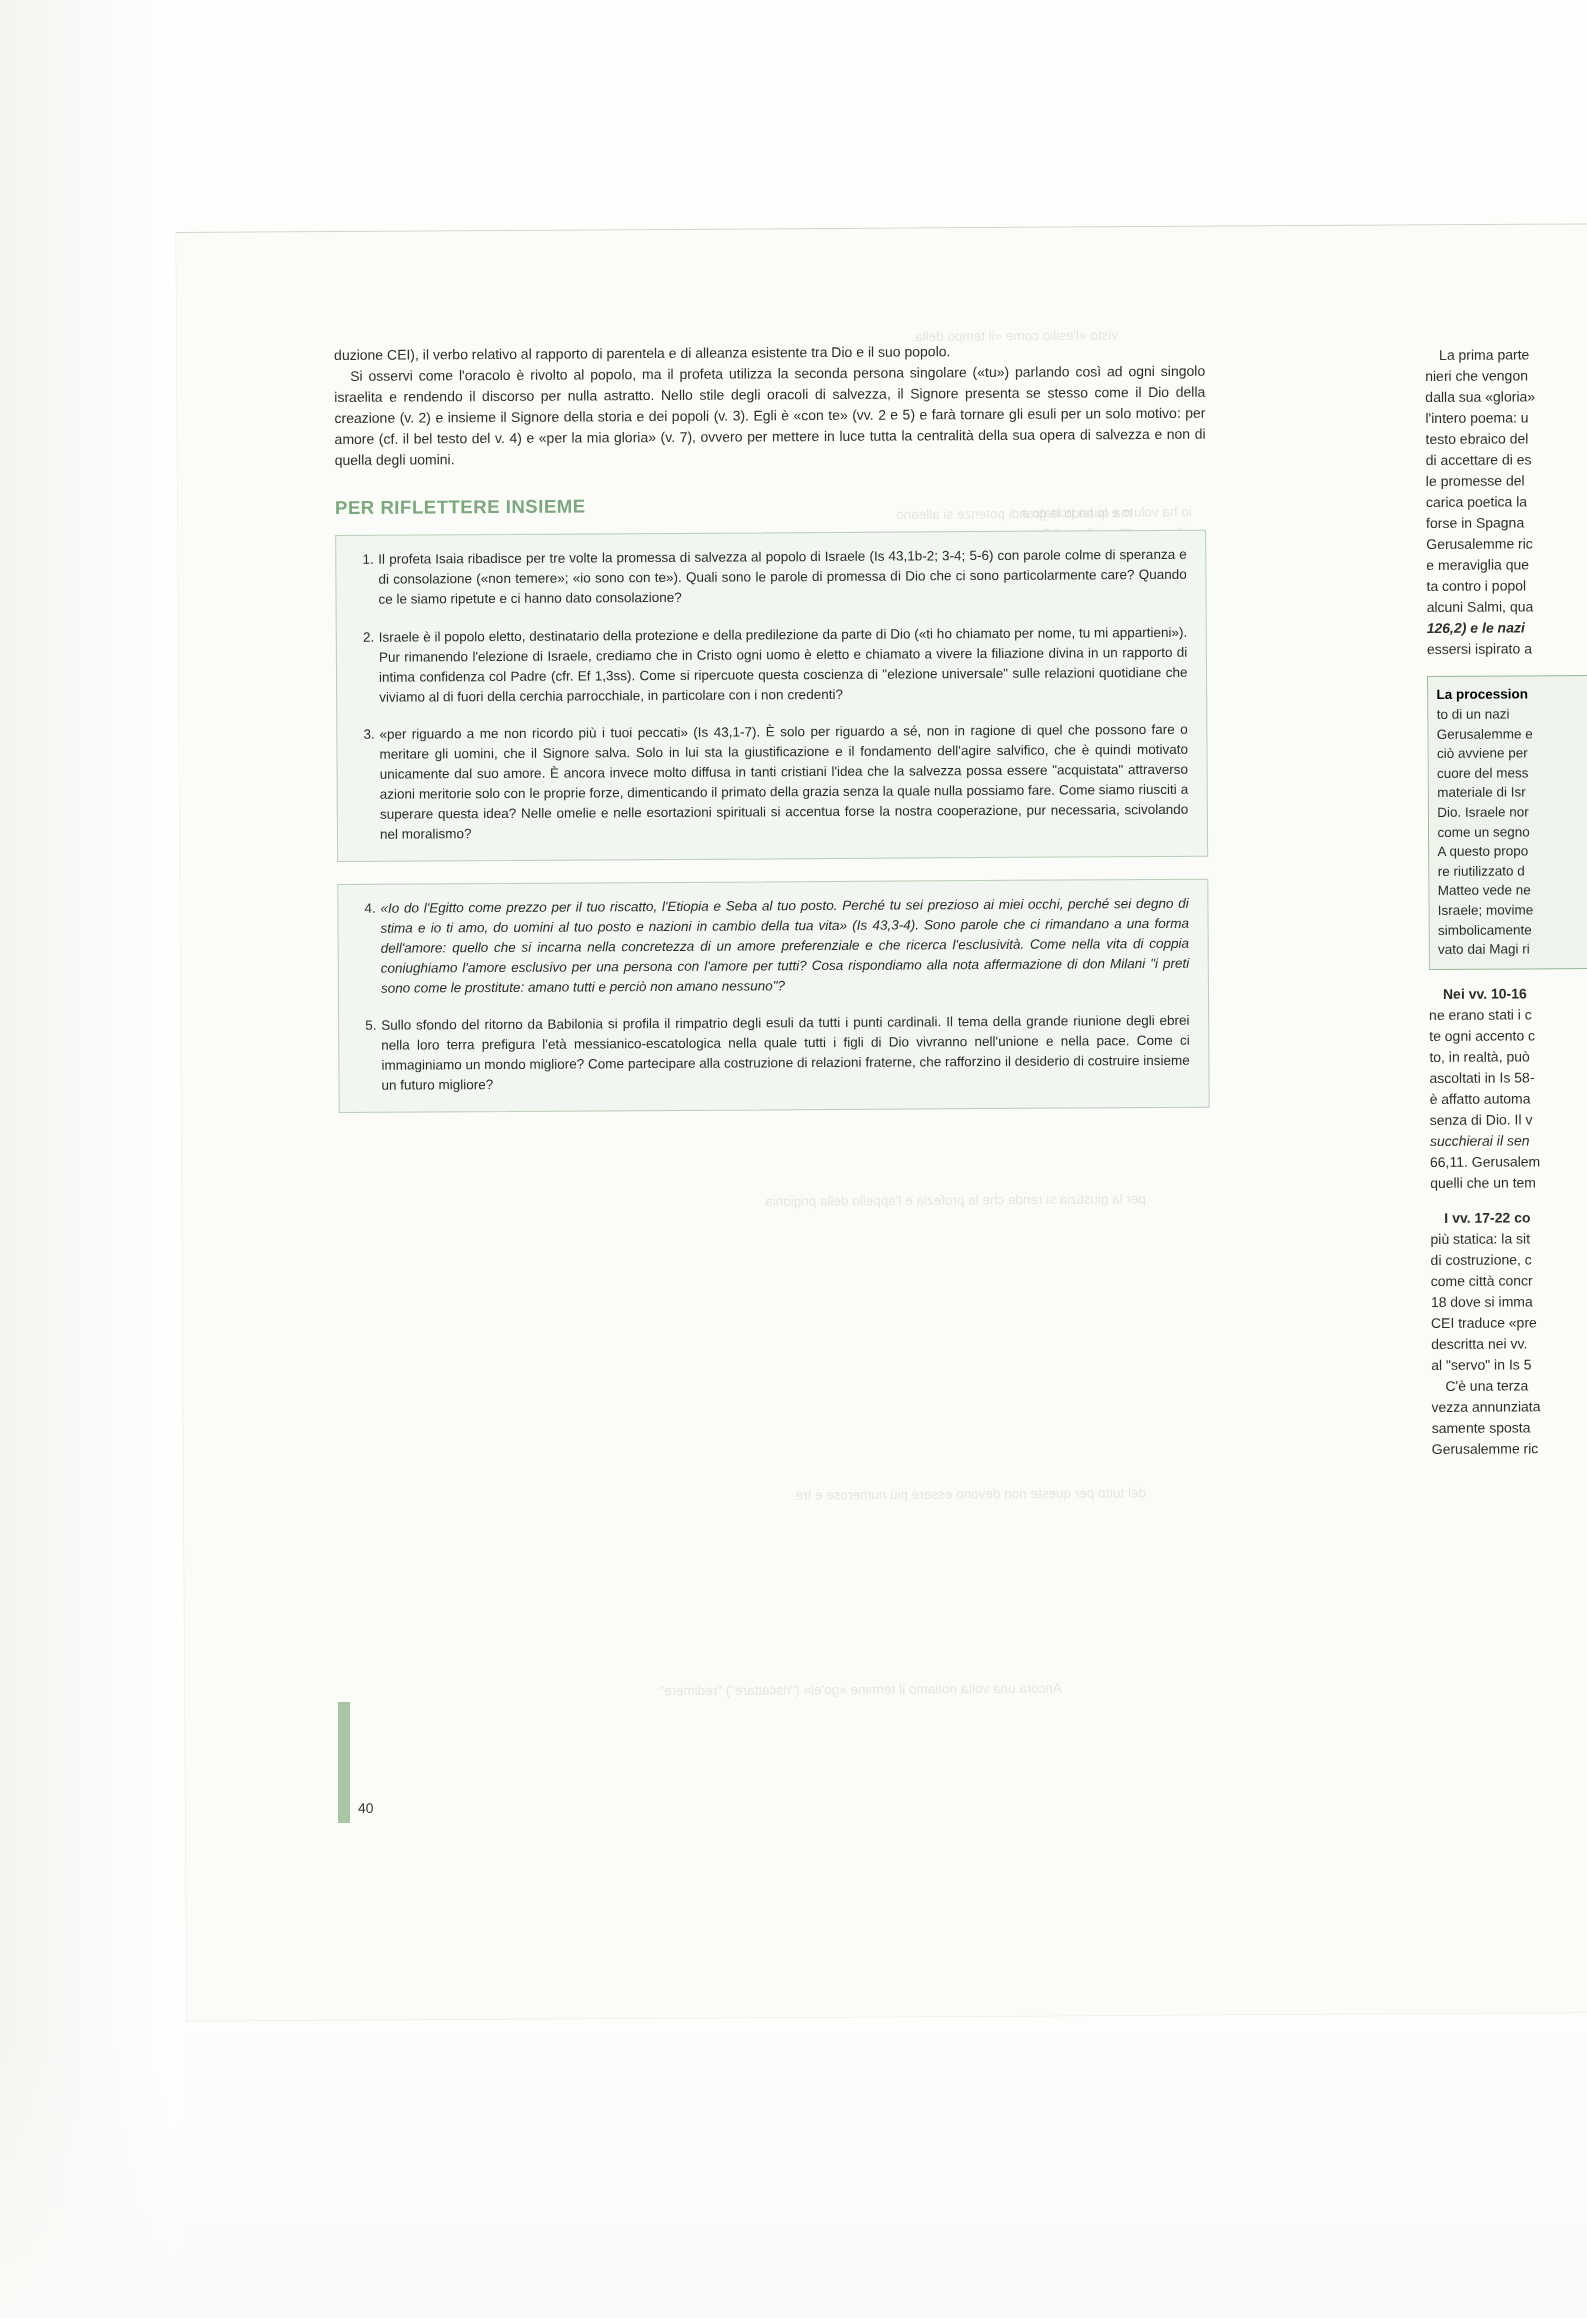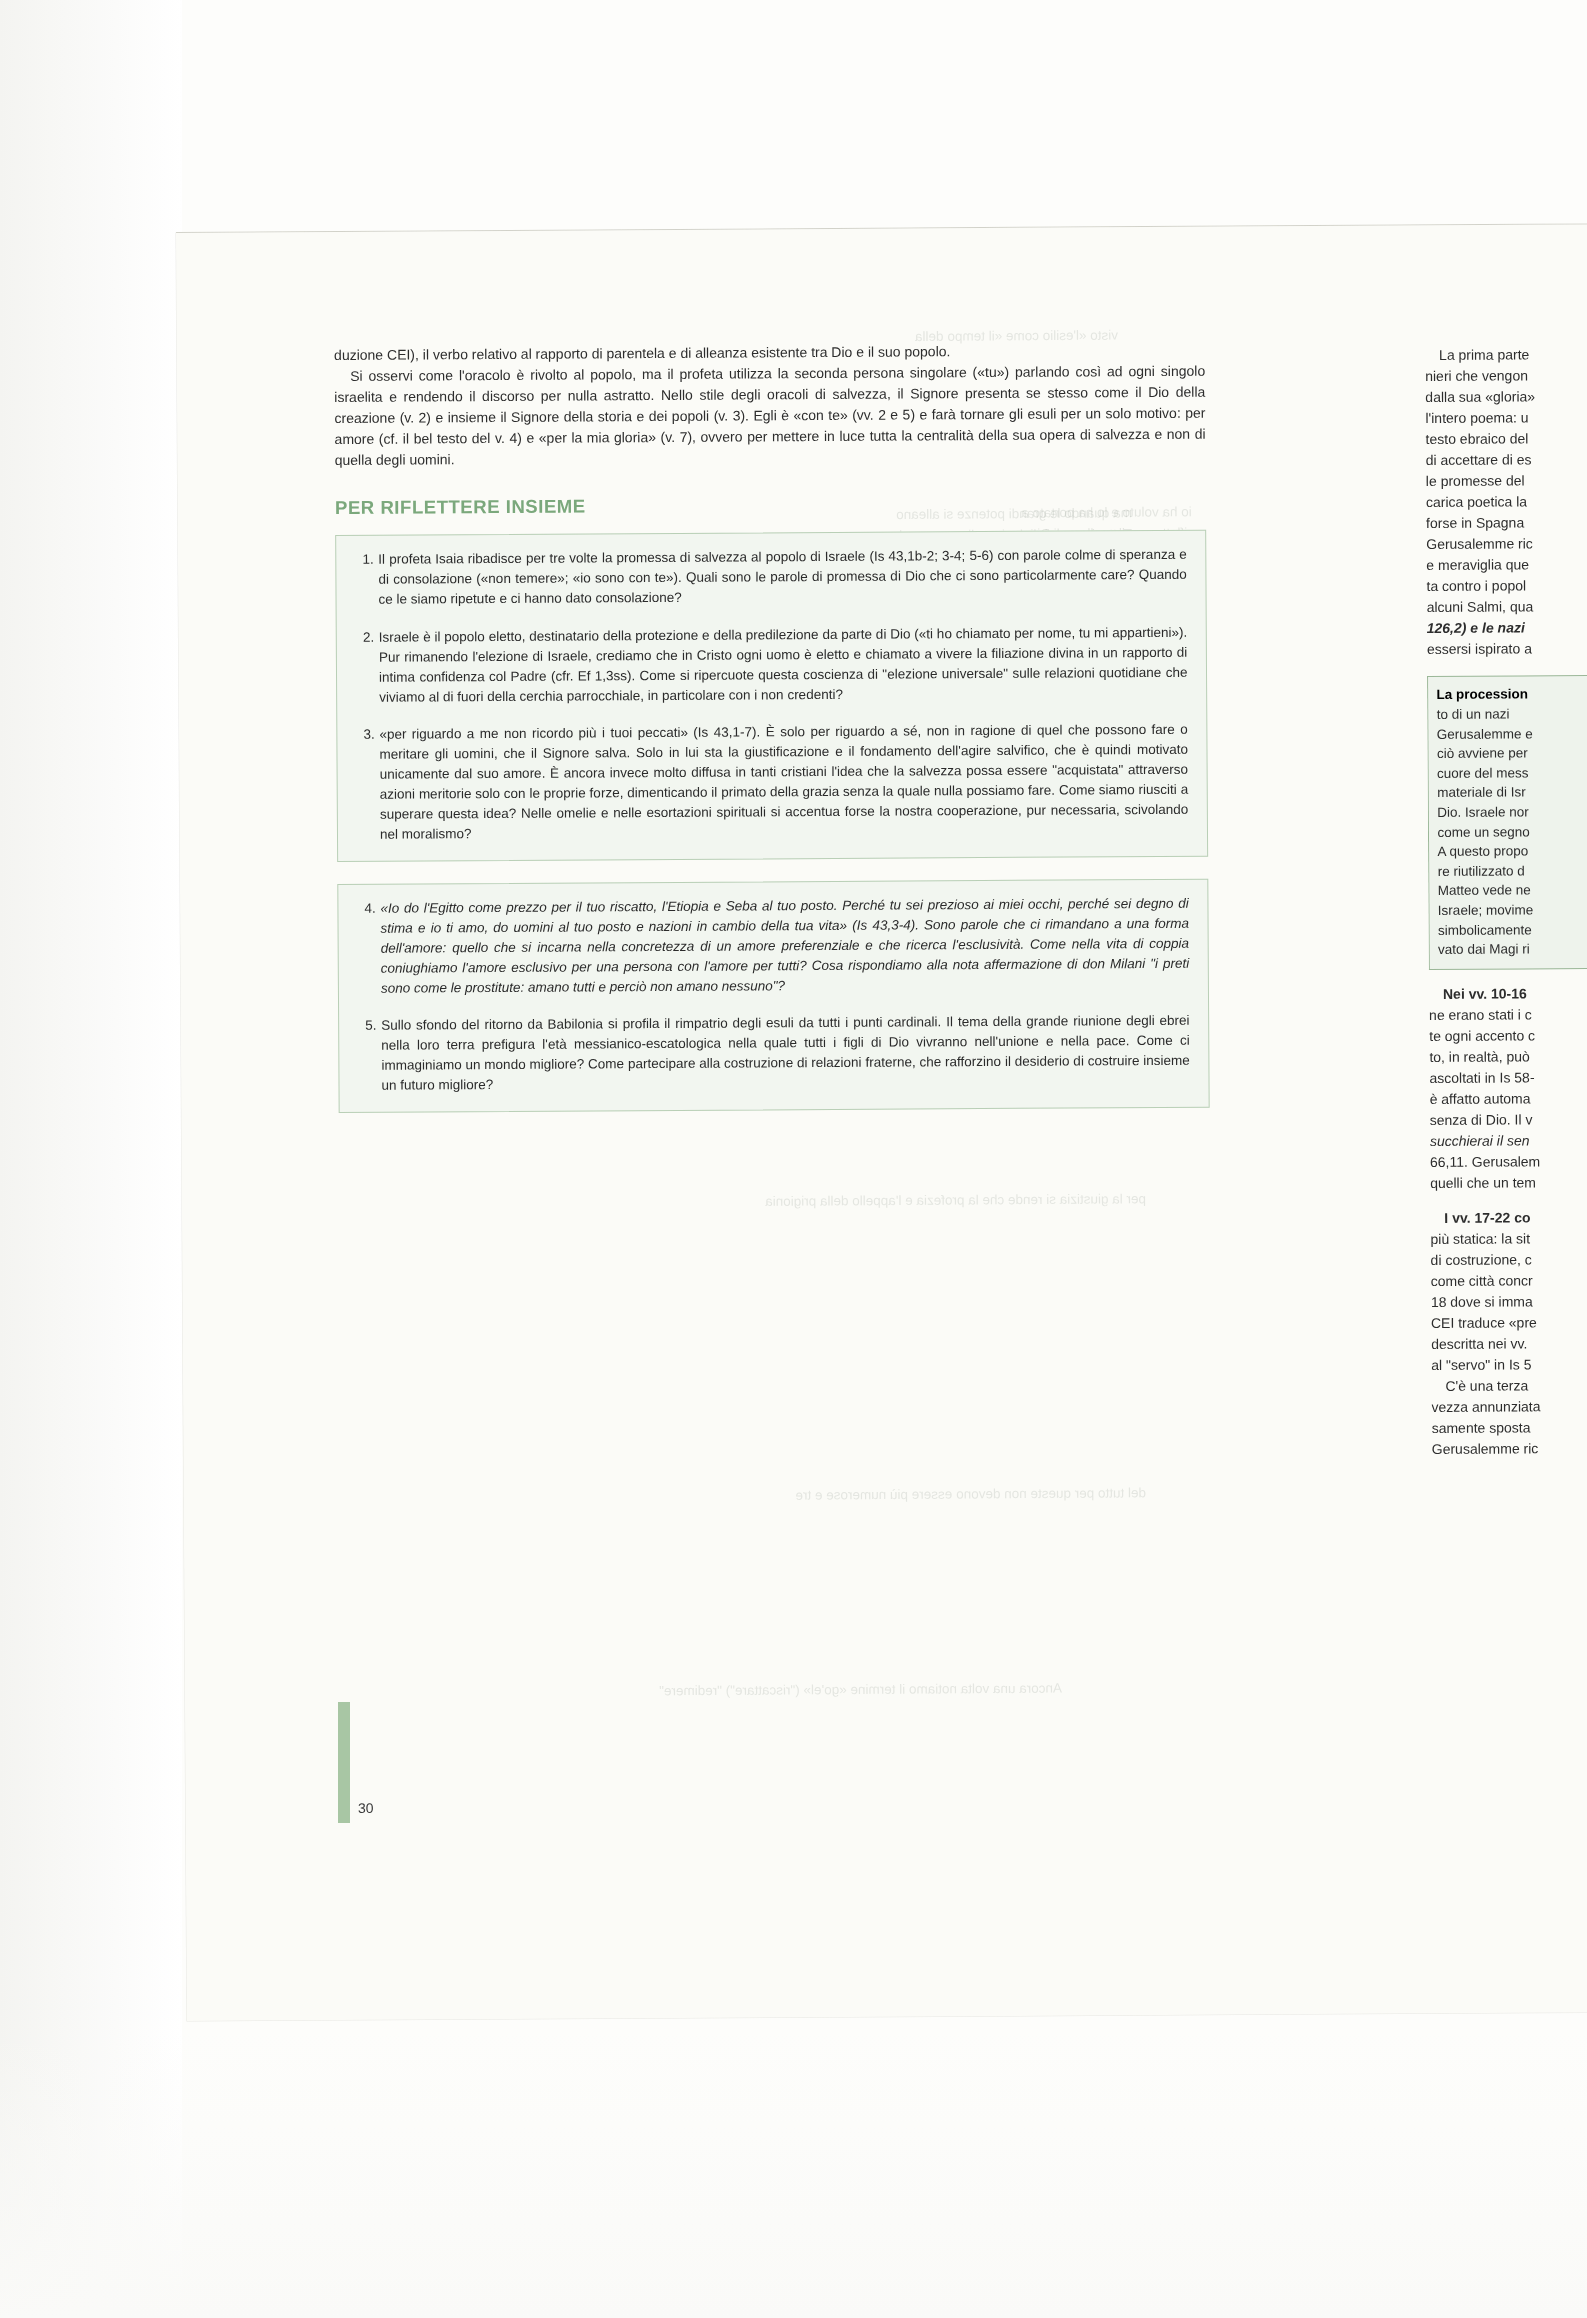--- a/index.html
+++ b/index.html
@@ -253,21 +253,21 @@
         <li>
           <span class="num">5.</span>
           <span>Sullo sfondo del ritorno da Babilonia si profila il rimpatrio degli esuli da tutti i punti cardinali. Il tema della grande riunione degli ebrei nella loro terra prefigura l'età messianico-escatologica nella quale tutti i figli di Dio vivranno nell'unione e nella pace. Come ci immaginiamo un mondo migliore? Come partecipare alla costruzione di relazioni fraterne, che rafforzino il desiderio di costruire insieme un futuro migliore?</span>
         </li>
       </ol>
     </div>
 
   </div>
 
   <div class="spine-bar"></div>
-  <div class="pageno">30</div>
+  <div class="pageno">40</div>
 
   <div class="right-col">
     <p class="ind">La prima parte</p>
     <p>nieri che vengon</p>
     <p>dalla sua «gloria»</p>
     <p>l'intero poema: u</p>
     <p>testo ebraico del</p>
     <p>di accettare di es</p>
     <p>le promesse del</p>
     <p>carica poetica la</p>

